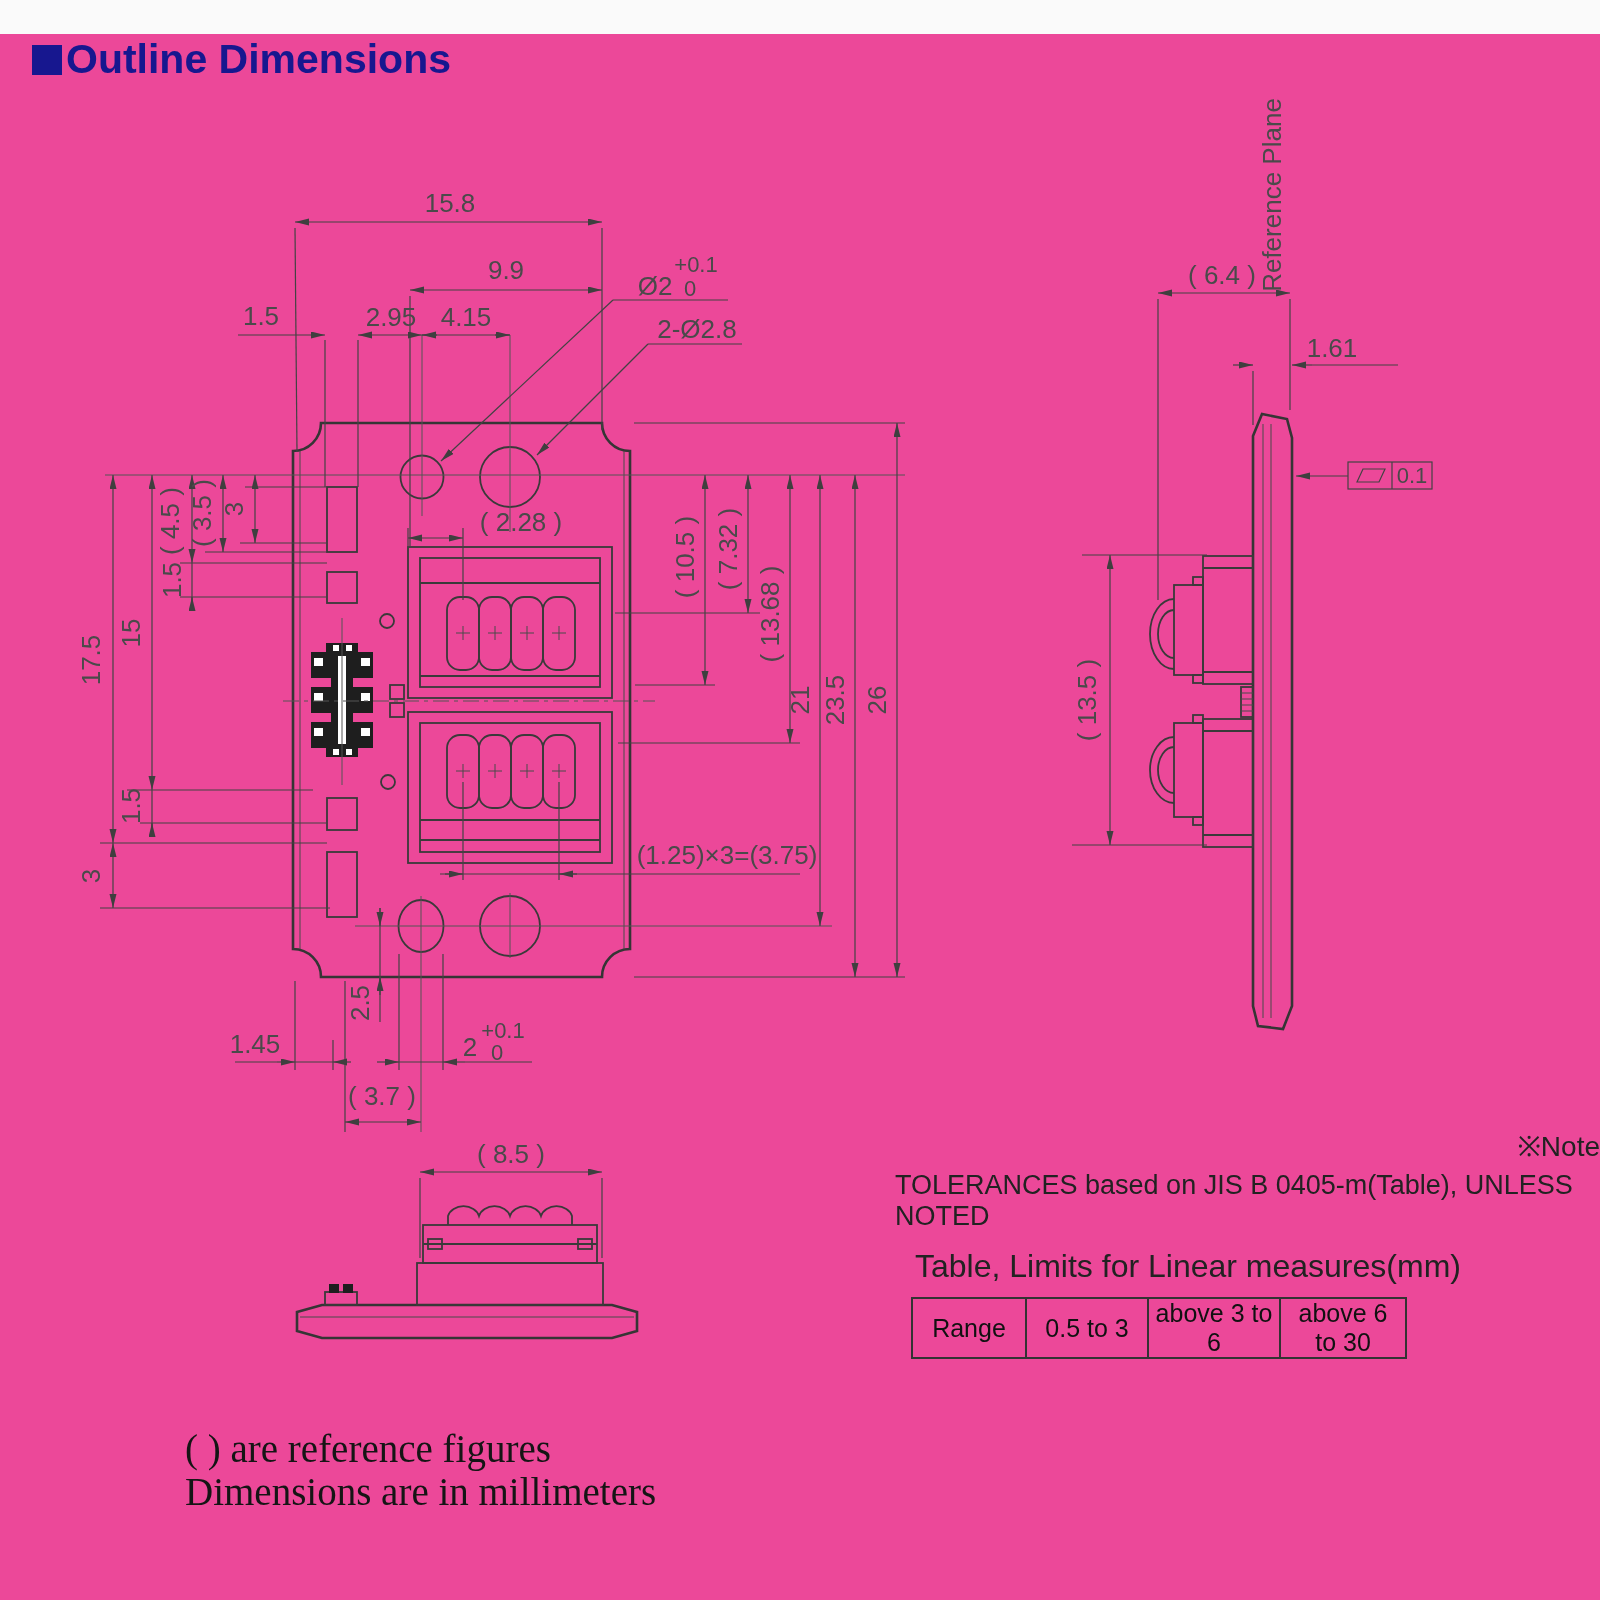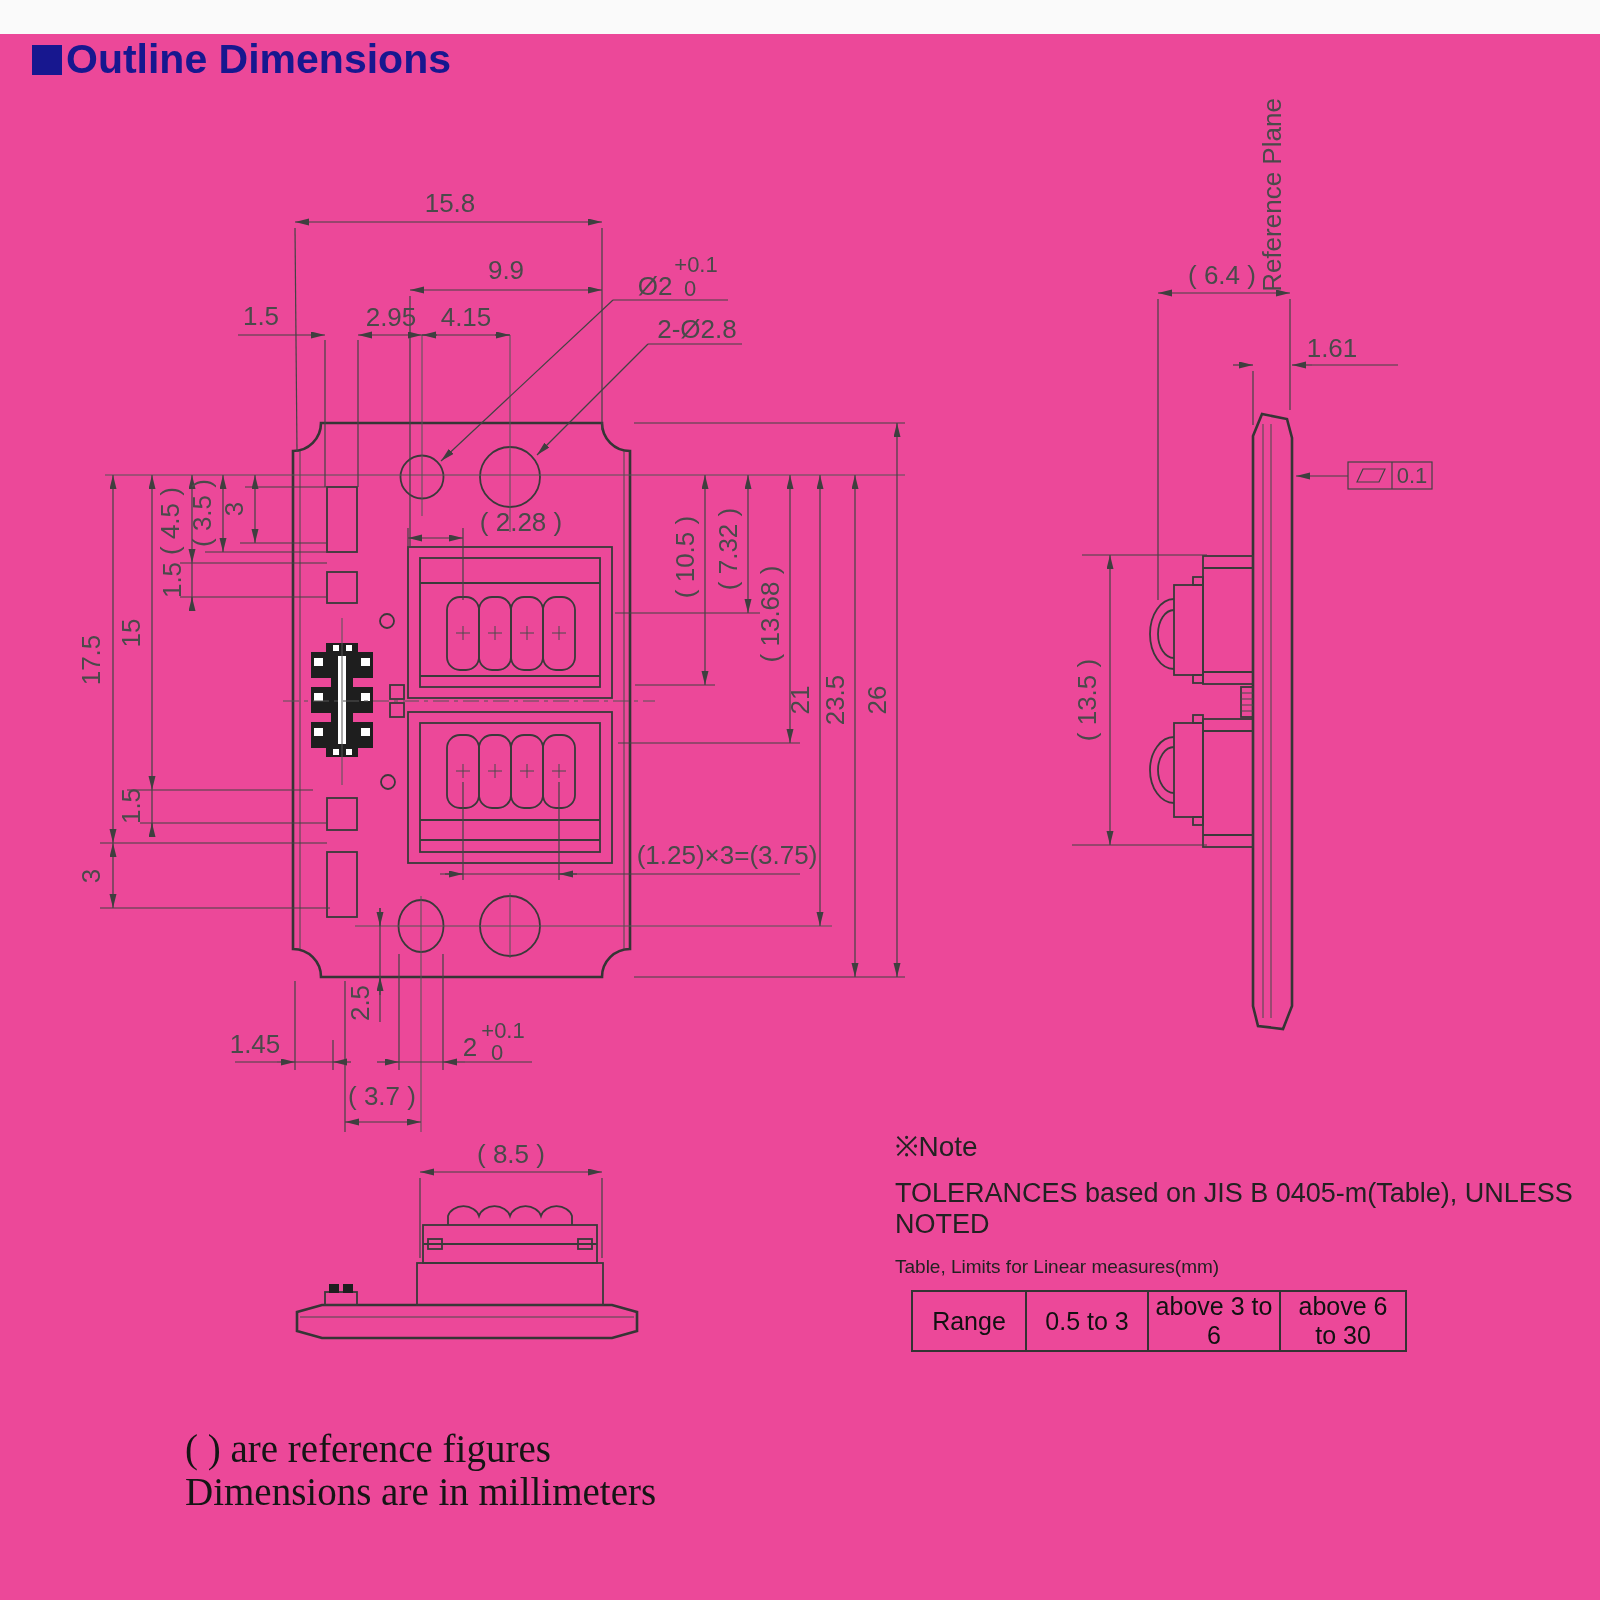--- a/index.html
+++ b/index.html
@@ -12,23 +12,23 @@
   svg text{fill:#4a4a4a;font-family:"Liberation Sans",sans-serif;font-size:26px;text-anchor:middle;}
   svg .ts{font-size:22px;}
   svg .ln{stroke:#434343;fill:none;stroke-width:1.2;}
   svg .ol{stroke:#353535;fill:none;stroke-width:2.6;}
   svg .md{stroke:#3a3a3a;fill:none;stroke-width:1.8;}
   svg .th{stroke:#4a4a4a;fill:none;stroke-width:1;}
   svg .ctr{stroke:#555;fill:none;stroke-width:1;}
   svg .blk{fill:#1e1e1e;stroke:none;}
   svg .wht{fill:#ffffff;stroke:none;}
   #note{position:absolute;left:895px;top:1126px;color:#222;}
-  #note .nmark{font-size:28px;margin-bottom:14px;}
+  #note .nmark{font-size:28px;margin-bottom:6px;text-align:right;}
   #note .nline{font-size:27px;margin-bottom:16px;}
-  #note .ncap{font-size:19px;margin-left:0;margin-bottom:12px;}
+  #note .ncap{font-size:32px;margin-left:20px;margin-bottom:12px;}
   table.tol{border-collapse:collapse;margin-left:16px;margin-top:12px;}
   table.tol td{border:2.5px solid #333;text-align:center;vertical-align:middle;
                font-size:25px;color:#111;height:46px;padding:0 6px;}
   table.tol td.c0{width:100px;} table.tol td.c1{width:108px;}
   table.tol td.c2{width:118px;} table.tol td.c3{width:112px;}
   #footer{position:absolute;left:185px;top:1428px;color:#151515;
           font-family:"Liberation Serif",serif;font-size:39px;line-height:1.1;}
 </style>
 </head>
 <body>

